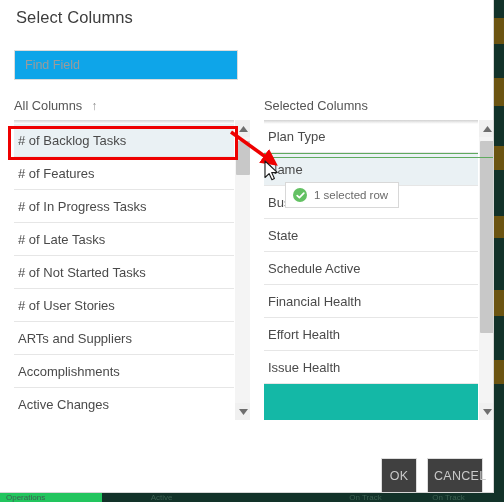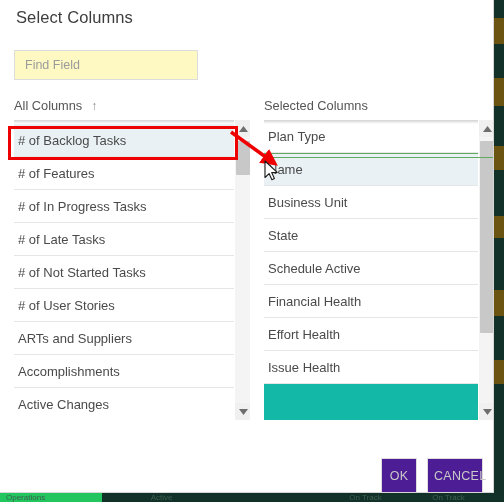--- a/index.html
+++ b/index.html
@@ -75,25 +75,25 @@
     font-size: 16.5px;
     color: #3d3d3d;
     letter-spacing: .1px;
   }
 
   
   #find-field {
     position: absolute;
     left: 14px;
     top: 50px;
-    width: 184px;
+    width: 224px;
     height: 30px;
     box-sizing: border-box;
     border: 1px solid #dcdcdc;
-    background: #fef9c3;
+    background: #0ea5e9;
     font-family: "Liberation Sans", sans-serif;
     font-size: 12.5px;
     color: #444;
     padding: 0 10px;
     outline: none;
   }
   #find-field::placeholder { color: #9b9b9b; }
 
   
   .panel-header {
@@ -286,21 +286,21 @@
     pointer-events: none;
   }
 
   
   .dlg-button {
     position: absolute;
     top: 458px;
     height: 35px;
     box-sizing: border-box;
     border: 1px solid #dddddd;
-    background: #4c1d95;
+    background: #404040;
     color: #c9c9c9;
     font-family: "Liberation Sans", sans-serif;
     font-size: 12.5px;
     letter-spacing: .3px;
     cursor: default;
   }
   #btn-ok     { left: 381px; width: 36px; }
   #btn-cancel { left: 427px; width: 56px; }
 </style>
 </head>
@@ -438,20 +438,28 @@
   </div>
 
   <div id="drop-line"></div>
 
   <div id="cursor">
     <svg width="16" height="22" viewBox="0 0 16 22">
       <path d="M1 1 L1 17.5 L5.1 13.6 L7.9 19.8 L10.4 18.6 L7.7 12.6 L13.2 12.4 Z" fill="#ffffff" stroke="#1a1a1a" stroke-width="1.1" stroke-linejoin="round"></path>
     </svg>
   </div>
 
+  <div id="drag-tooltip">
+    <span id="tooltip-check">
+      <svg width="9" height="9" viewBox="0 0 9 9">
+        <path d="M1.2 4.6 L3.4 6.7 L7.8 2.2" fill="none" stroke="#ffffff" stroke-width="1.7" stroke-linecap="round" stroke-linejoin="round"></path>
+      </svg>
+    </span>
+    <span>1 selected row</span>
+  </div>
 
   <div id="annot-box"></div>
   <svg id="annot-arrow" width="55" height="42" viewBox="0 0 55 42">
     <defs>
       <marker id="arrowhead" markerWidth="5" markerHeight="5" refX="3.6" refY="2.5" orient="auto">
         <path d="M0 0 L5 2.5 L0 5 Z" fill="#ee0000"></path>
       </marker>
     </defs>
     <line x1="1" y1="2" x2="44" y2="33" stroke="#ee0000" stroke-width="3.4" marker-end="url(#arrowhead)"></line>
   </svg>

